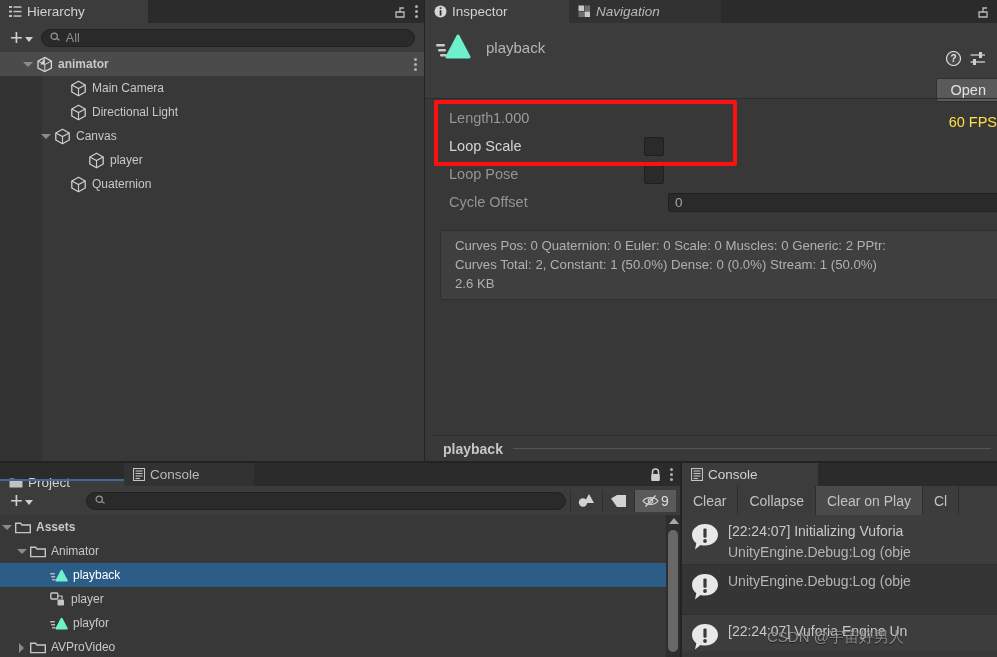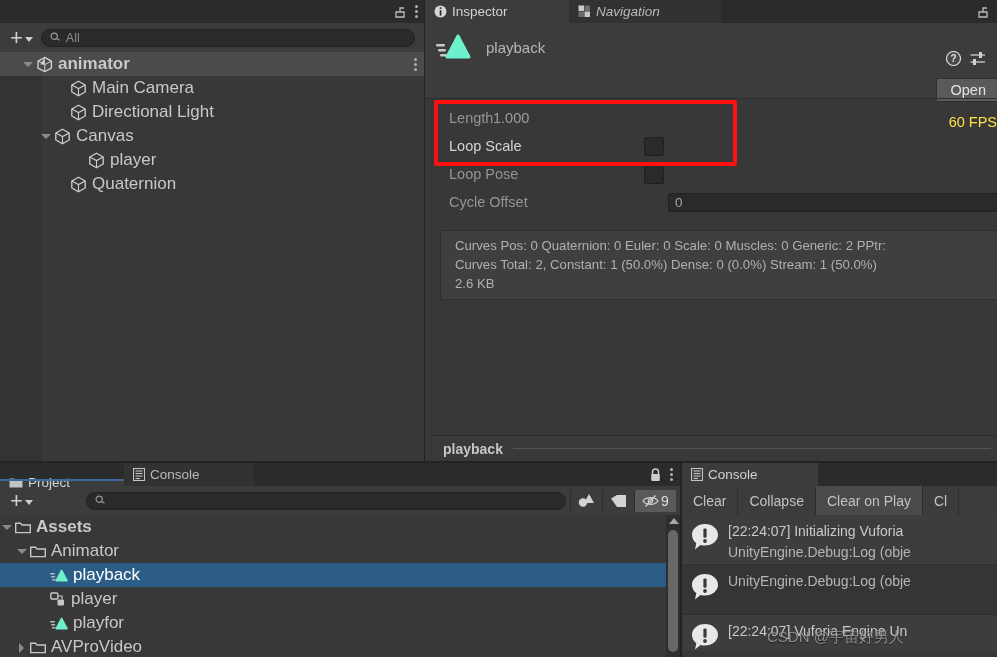--- a/index.html
+++ b/index.html
@@ -37,21 +37,21 @@
     height: 29px; background: #3c3c3c; display: flex; align-items: center;
     gap: 4px; padding: 0 4px;
   }
   .searchfield {
     flex: 1; height: 18px; background: #2a2a2a; border: 1px solid #212121;
     border-radius: 9px; display: flex; align-items: center; gap: 5px;
     padding: 0 8px; font-size: 12.5px; color: #8d8d8d;
   }
   .treebody { background: #383838; position: relative; }
   .row {
-    height: 24px; display: flex; align-items: center; font-size: 17px;
+    height: 24px; display: flex; align-items: center; font-size: 12px;
     color: #c8c8c8; white-space: nowrap; position: relative;
   }
   .row.selected-gray { background: #4b4b4b; }
   .row.selected-blue { background: #2c5d87; color: #ffffff; }
   .tri {
     width: 13px; height: 13px; flex: 0 0 13px; position: relative;
   }
   .tri.down::after {
     content: ""; position: absolute; left: 2px; top: 4px;
     border-left: 5px solid transparent; border-right: 5px solid transparent;
@@ -126,20 +126,33 @@
   .scrollbar-track { position: absolute; background: #2e2e2e; }
   .scrollbar-thumb { position: absolute; background: #686868; border-radius: 6px; }
 </style>
 </head>
 <body>
 
 <div id="root">
 
   <div class="panel" style="left:0;top:0;width:425px;height:461px;">
     <div class="tabbar">
+      <div class="tab active" style="background:#3c3c3c;width:148px;">
+        <span class="ico">
+          <svg width="13" height="13" viewBox="0 0 13 13">
+            <rect x="0" y="1" width="3" height="2" fill="#c0c0c0"></rect>
+            <rect x="0" y="5.5" width="3" height="2" fill="#c0c0c0"></rect>
+            <rect x="0" y="10" width="3" height="2" fill="#c0c0c0"></rect>
+            <rect x="4.5" y="1.3" width="8" height="1.5" fill="#c0c0c0"></rect>
+            <rect x="4.5" y="5.8" width="8" height="1.5" fill="#c0c0c0"></rect>
+            <rect x="4.5" y="10.3" width="8" height="1.5" fill="#c0c0c0"></rect>
+          </svg>
+        </span>
+        <span>Hierarchy</span>
+      </div>
       <div class="tabbar-right">
         <span class="ico">
           <svg width="14" height="14" viewBox="0 0 14 14">
             <path d="M3 7 H11 V12 H3 Z" fill="none" stroke="#bbb" stroke-width="1.3"></path>
             <path d="M7 7 V3 H11" fill="none" stroke="#bbb" stroke-width="1.3"></path>
           </svg>
         </span>
         <span class="kebab">
             <i></i>
             <i></i>

